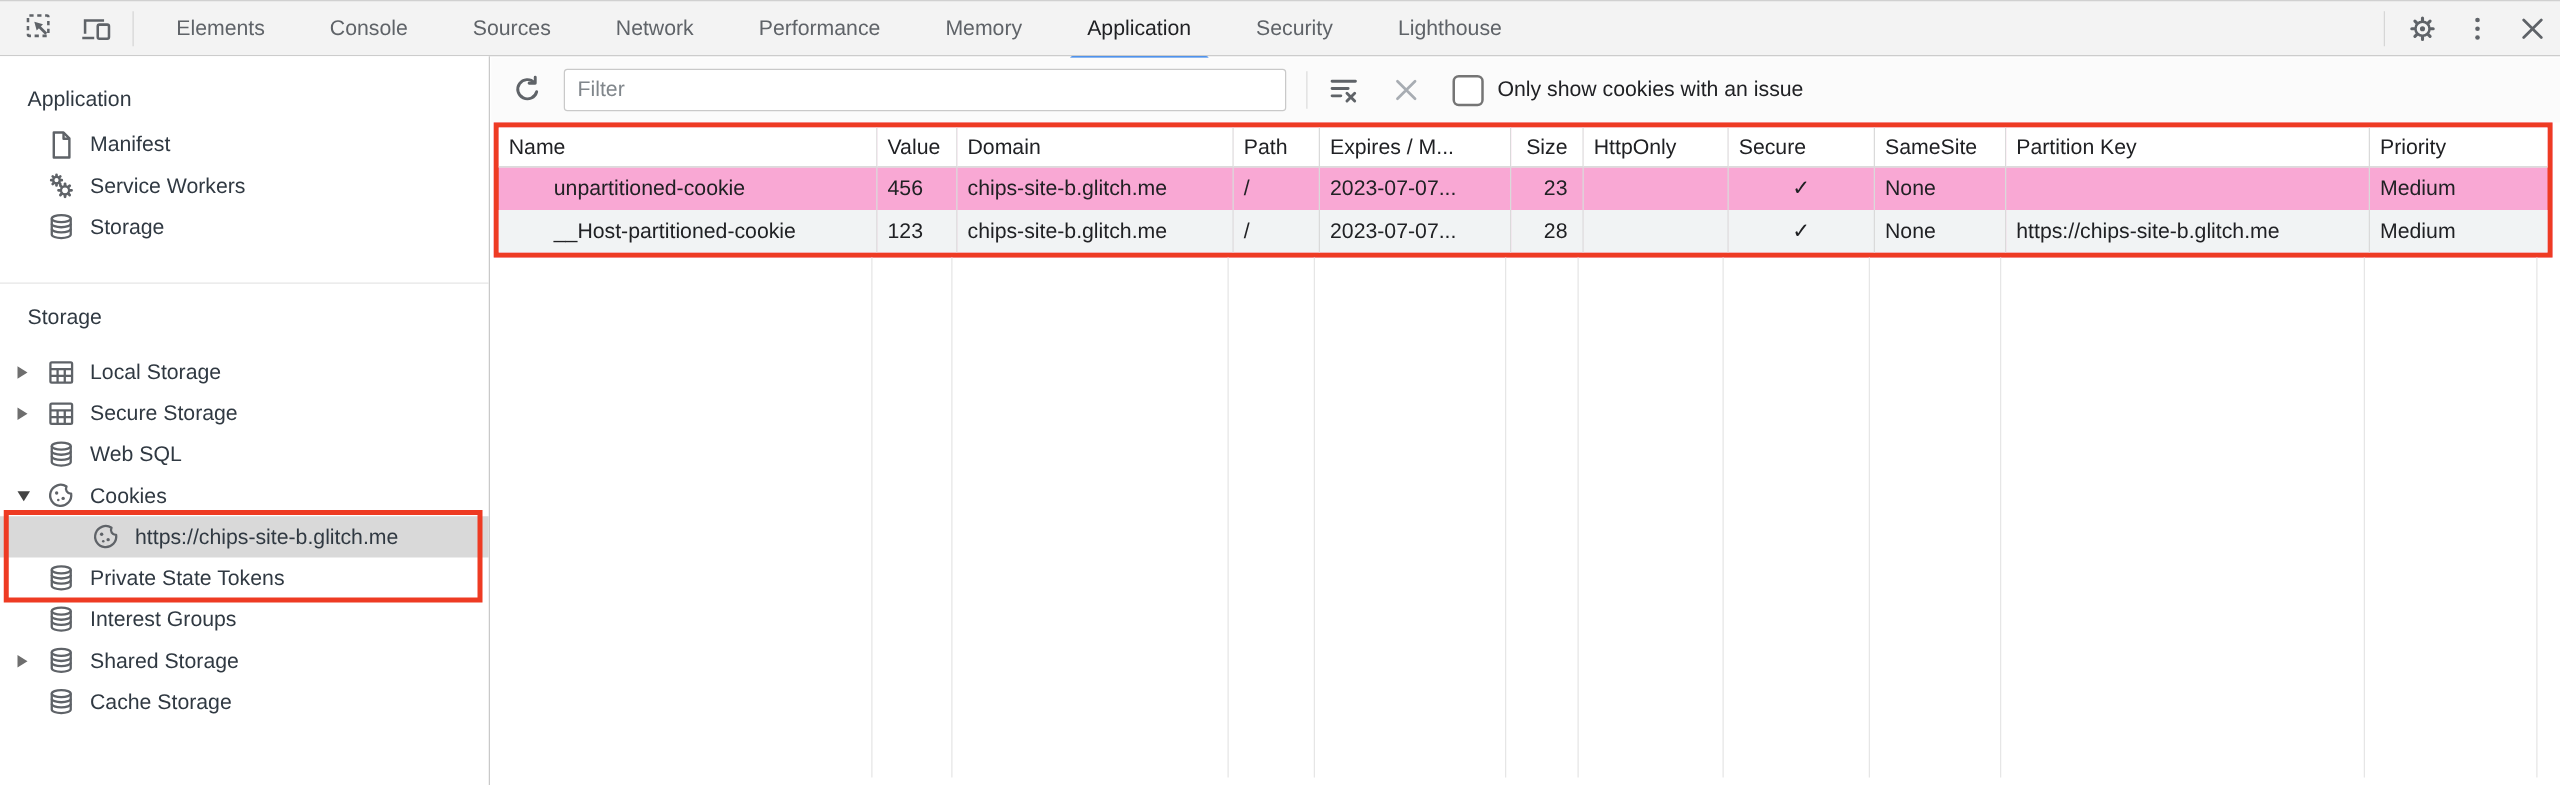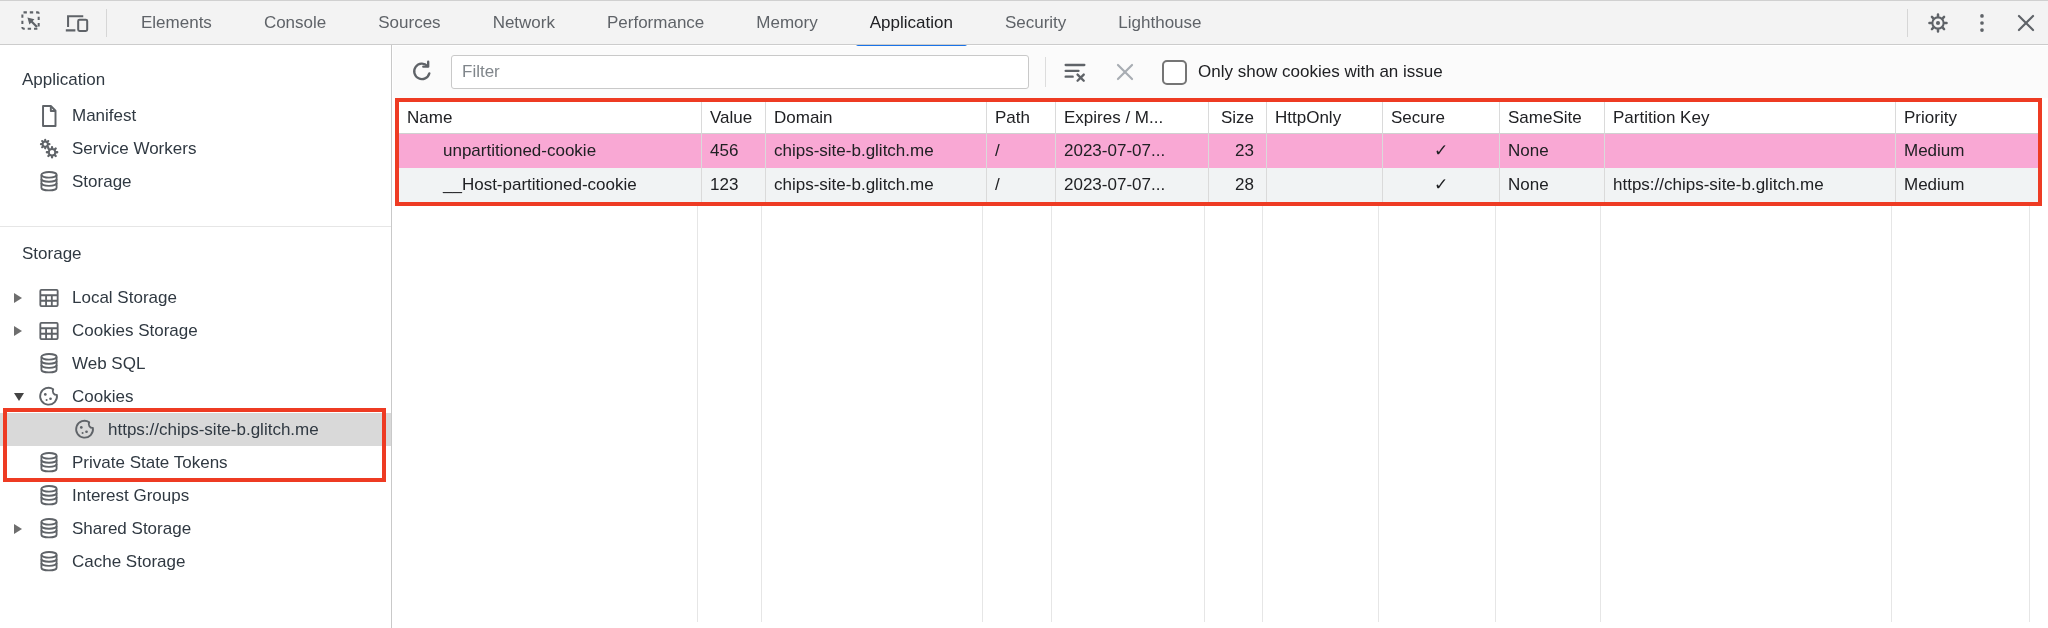--- a/index.html
+++ b/index.html
@@ -273,21 +273,21 @@
   </div>
   <div class="sb-item">
     <span class="expander">
         <span class="tri-r"></span>
       </span>
     <span class="icon">
         <svg width="26" height="26">
           <use href="#i-table"></use>
         </svg>
       </span>
-    <span>Cookies Storage</span>
+    <span>Secure Storage</span>
   </div>
   <div class="sb-item">
     <span class="expander"></span>
     <span class="icon">
         <svg width="26" height="26">
           <use href="#i-db"></use>
         </svg>
       </span>
     <span>Web SQL</span>
   </div>

